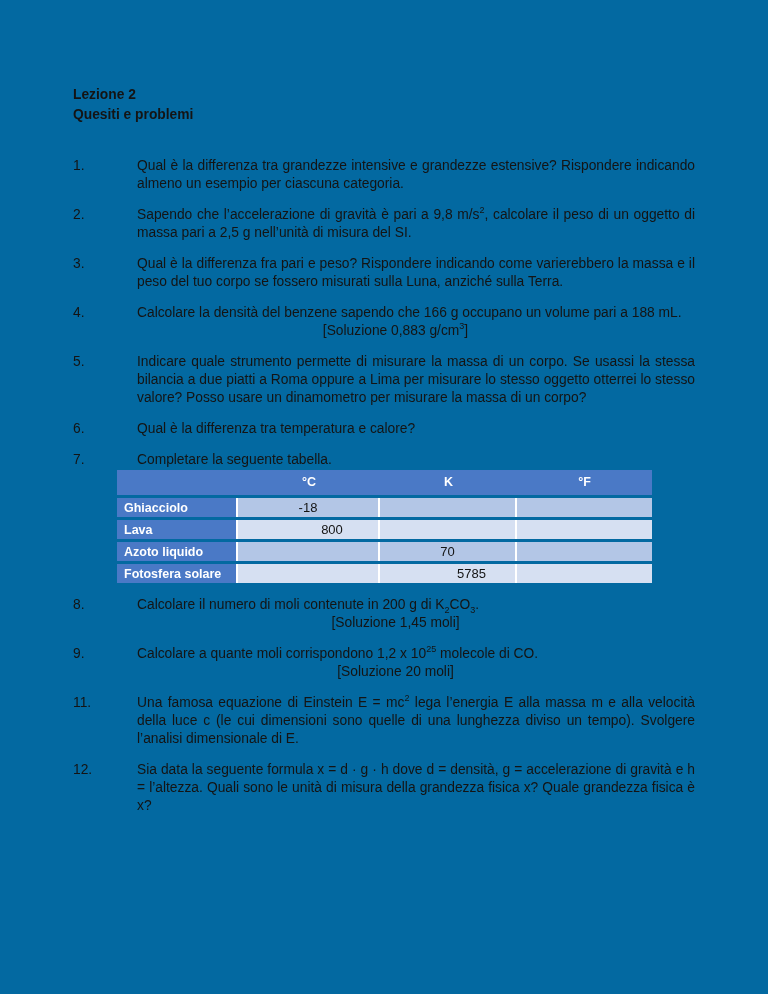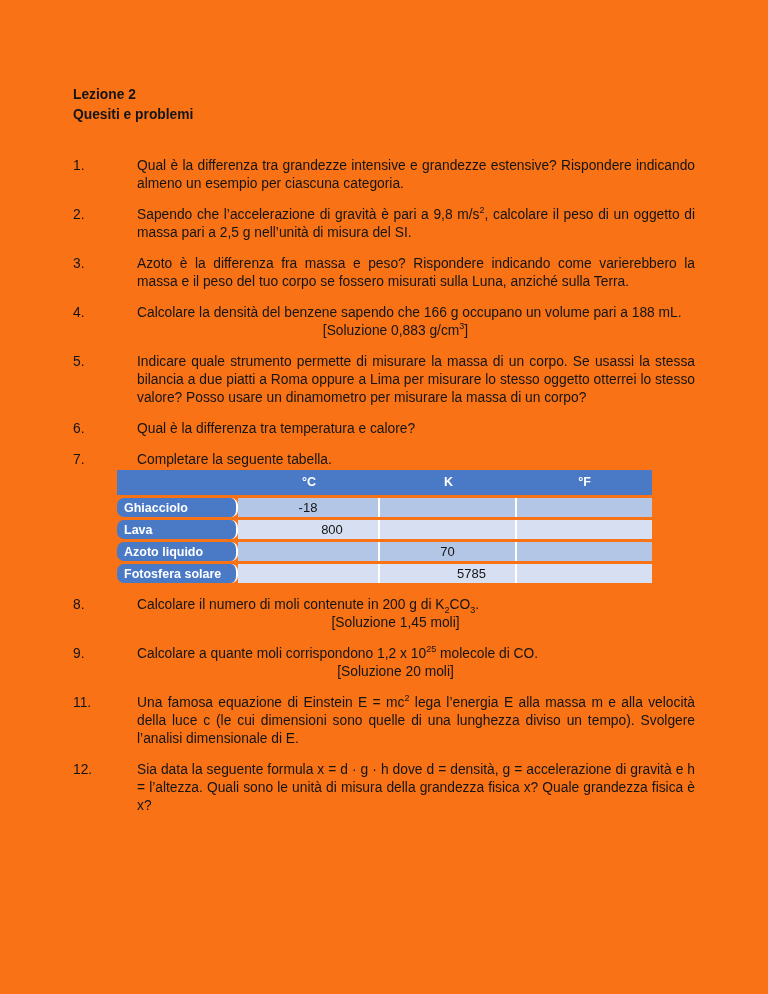--- a/index.html
+++ b/index.html
@@ -6,21 +6,21 @@
     --c-head:#4A79C6;
     --c-dark:#B3C6E6;
     --c-light:#D6E0F2;
   }
   html,body{margin:0;padding:0;background:#ffffff;}
   .page{
     position:relative;
     width:768px;height:994px;
     box-sizing:border-box;
     padding:85px 73px 0 73px;
-    background:#f97316;
+    background:#0369a1;
     font-family:"Liberation Sans","DejaVu Sans",sans-serif;
     font-size:13.8px;line-height:18px;color:#141414;
     overflow:hidden;
   }
   .doc-title,.doc-subtitle{font-weight:bold;line-height:20px;}
   .doc-subtitle{margin-bottom:32px;}
   .q-item{position:relative;padding-left:23px;margin-bottom:13px;}
   .q-num{position:absolute;left:0;top:0;}
   .q-body{text-align:justify;margin-left:41px;}
   .q-solution{text-align:center;}
@@ -32,21 +32,21 @@
   .tt-hcell{
     color:#ffffff;font-weight:bold;font-size:12.5px;
     display:flex;justify-content:center;align-items:flex-start;
     padding-top:3px;box-sizing:border-box;
   }
   .tt-body{height:19px;margin-bottom:3px;}
   .tt-body > div{box-sizing:border-box;border-right:2px solid #ffffff;}
   .tt-body > div:last-child{border-right:none;}
   .tt-label{
     background:var(--c-head);color:#ffffff;font-weight:bold;font-size:12.5px;
-    display:flex;align-items:center;padding-left:7px;border-radius:7px;
+    display:flex;align-items:center;padding-left:7px;
   }
   .band-dark .tt-cell{background:var(--c-dark);}
   .band-light .tt-cell{background:var(--c-light);padding-left:48px;}
   .tt-cell{
     display:flex;align-items:center;justify-content:center;
     font-size:13px;color:#141414;
   }
 </style>
 </head>
 <body>
@@ -58,21 +58,21 @@
       <div class="q-item">
         <span class="q-num">1.</span>
         <div class="q-body">Qual è la differenza tra grandezze intensive e grandezze estensive? Rispondere indicando almeno un esempio per ciascuna categoria.</div>
       </div>
       <div class="q-item">
         <span class="q-num">2.</span>
         <div class="q-body">Sapendo che l’accelerazione di gravità è pari a 9,8 m/s<sup>2</sup>, calcolare il peso di un oggetto di massa pari a 2,5 g nell’unità di misura del SI.</div>
       </div>
       <div class="q-item">
         <span class="q-num">3.</span>
-        <div class="q-body">Azoto è la differenza fra massa e peso? Rispondere indicando come varierebbero la massa e il peso del tuo corpo se fossero misurati sulla Luna, anziché sulla Terra.</div>
+        <div class="q-body">Qual è la differenza fra pari e peso? Rispondere indicando come varierebbero la massa e il peso del tuo corpo se fossero misurati sulla Luna, anziché sulla Terra.</div>
       </div>
       <div class="q-item">
         <span class="q-num">4.</span>
         <div class="q-body">Calcolare la densità del benzene sapendo che 166 g occupano un volume pari a 188 mL.</div>
         <div class="q-solution">[Soluzione 0,883 g/cm<sup>3</sup>]</div>
       </div>
       <div class="q-item">
         <span class="q-num">5.</span>
         <div class="q-body">Indicare quale strumento permette di misurare la massa di un corpo. Se usassi la stessa bilancia a due piatti a Roma oppure a Lima per misurare lo stesso oggetto otterrei lo stesso valore? Posso usare un dinamometro per misurare la massa di un corpo?</div>
       </div>

